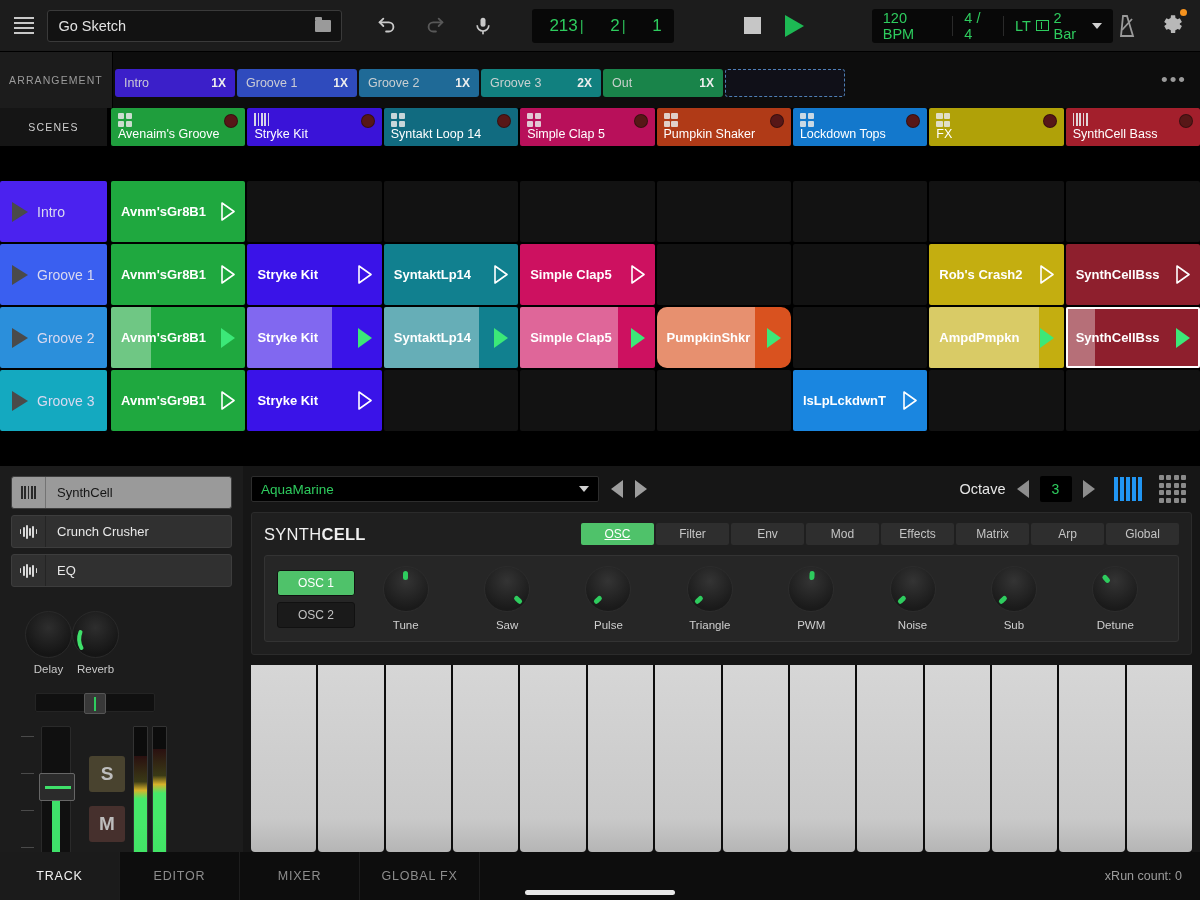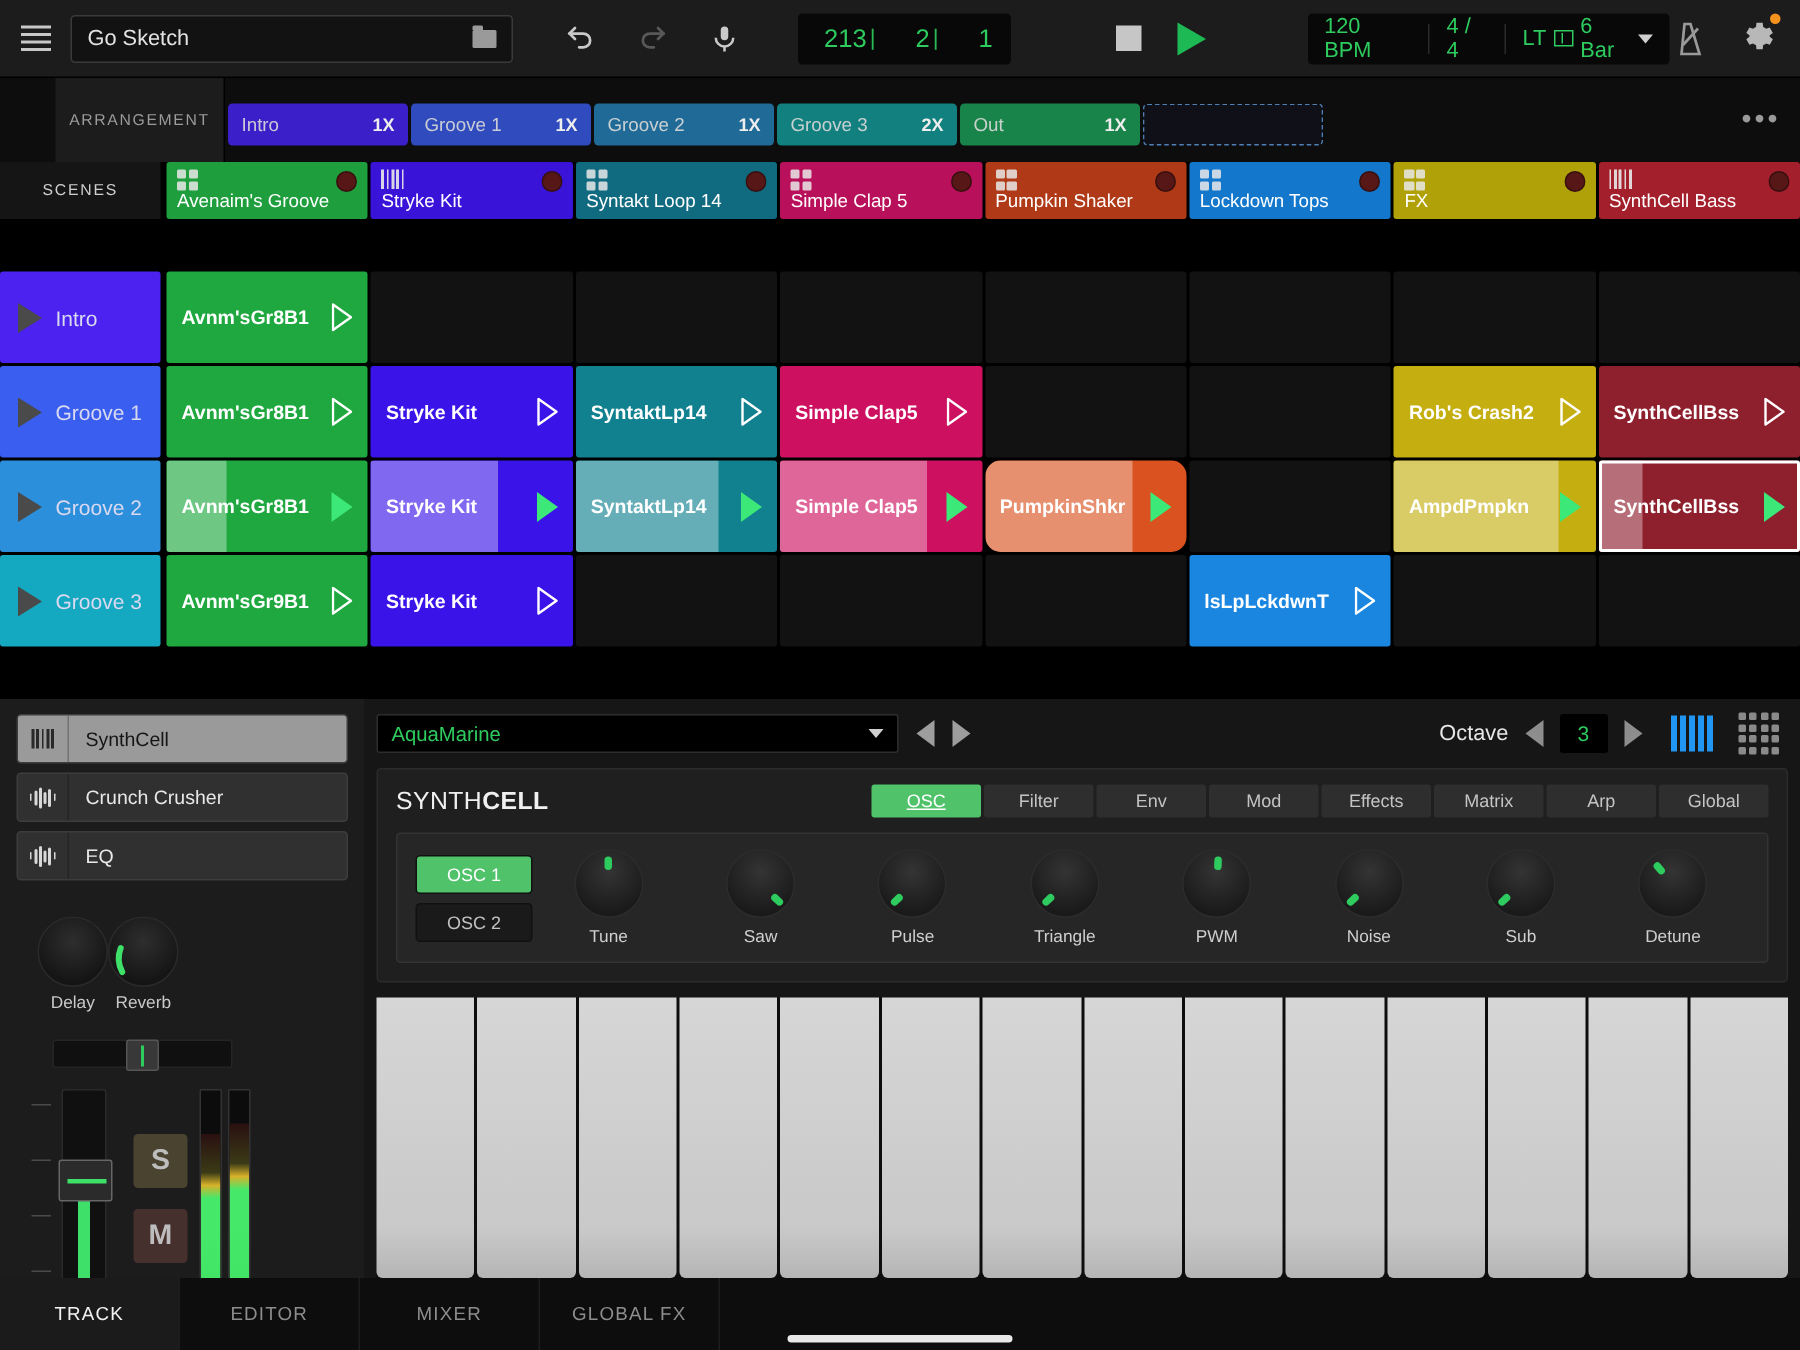--- a/index.html
+++ b/index.html
@@ -41,21 +41,21 @@
   .ltico:after { content:''; position:absolute; left:4px; top:1px; width:1.5px; height:7px; background:#2ecc5e;}
   .caret-dn { width:0;height:0;border-left:5px solid transparent;border-right:5px solid transparent;border-top:6px solid #d0d0d0; }
   .tb-right { margin-left:auto; display:flex; align-items:center; gap:22px; padding-right:16px; }
   .metro svg { display:block; }
   .gear-wrap { position:relative; }
   .gear-dot { position:absolute; top:-2px; right:-3px; width:7px; height:7px; border-radius:50%; background:#f5921e; }
 
   
   .arrange-row { height:56px; flex:0 0 56px; background:#0d0d0d; display:flex; align-items:stretch; }
   .arr-label { width:113px; background:#1c1c1c; display:flex; align-items:center; justify-content:center;
-      color:#9b9b9b; font-size:10.5px; letter-spacing:1.1px; border-right:1px solid #000; border-bottom-left-radius:0;margin-left:37px;}
+      color:#9b9b9b; font-size:10.5px; letter-spacing:1.1px; border-right:1px solid #000; border-bottom-left-radius:0;}
   .arr-track { flex:1; display:flex; align-items:center; gap:2px; padding:6px 0 0 2px; position:relative; }
   .arr-blk { height:28px; border-radius:3px; display:flex; align-items:center; justify-content:space-between;
       padding:0 9px; color:#d8d8d8; font-size:12.5px; }
   .arr-blk .mult { font-weight:bold; color:#eee; font-size:12px; }
   .arr-blk .mname { opacity:.92; }
   .arr-empty { height:28px; width:120px; border:1.5px dashed #4f7fb5; border-radius:3px; background:#101018; }
   .arr-dots { width:52px; display:flex; align-items:center; justify-content:center; color:#9a9a9a; font-size:19px; letter-spacing:2px;}
 
   
   .grid-area { flex:0 0 358px; display:flex; flex-direction:column; background:#000; overflow:hidden;gap:33px; }
@@ -251,21 +251,21 @@
           <span>120 BPM</span>
         </div>
       <div class="divider"></div>
       <div class="seg">
           <span>4 / 4</span>
         </div>
       <div class="divider"></div>
       <div class="seg">
         <span>LT</span>
         <span class="ltico"></span>
-        <span>6 Bar</span>
+        <span>2 Bar</span>
         <span class="caret-dn"></span>
       </div>
     </div>
     <div class="tb-right">
       <div class="metro">
         <svg width="24" height="26" viewBox="0 0 24 26" fill="none" stroke="#9a9a9a" stroke-width="1.8">
             <path d="M8 23h12L14 3h-4z"></path>
             <line x1="19" y1="6" x2="9" y2="17"></line>
           </svg>
       </div>
@@ -831,15 +831,16 @@
     </div>
   </div>
 
   <div class="bottom">
     <div id="btabs" style="display:flex">
         <div class="btab active">TRACK</div>
         <div class="btab">EDITOR</div>
         <div class="btab">MIXER</div>
         <div class="btab">GLOBAL FX</div>
       </div>
+    <div class="xrun">xRun count: 0</div>
     <div class="homebar"></div>
   </div>
 </div>
 
 </body></html>

